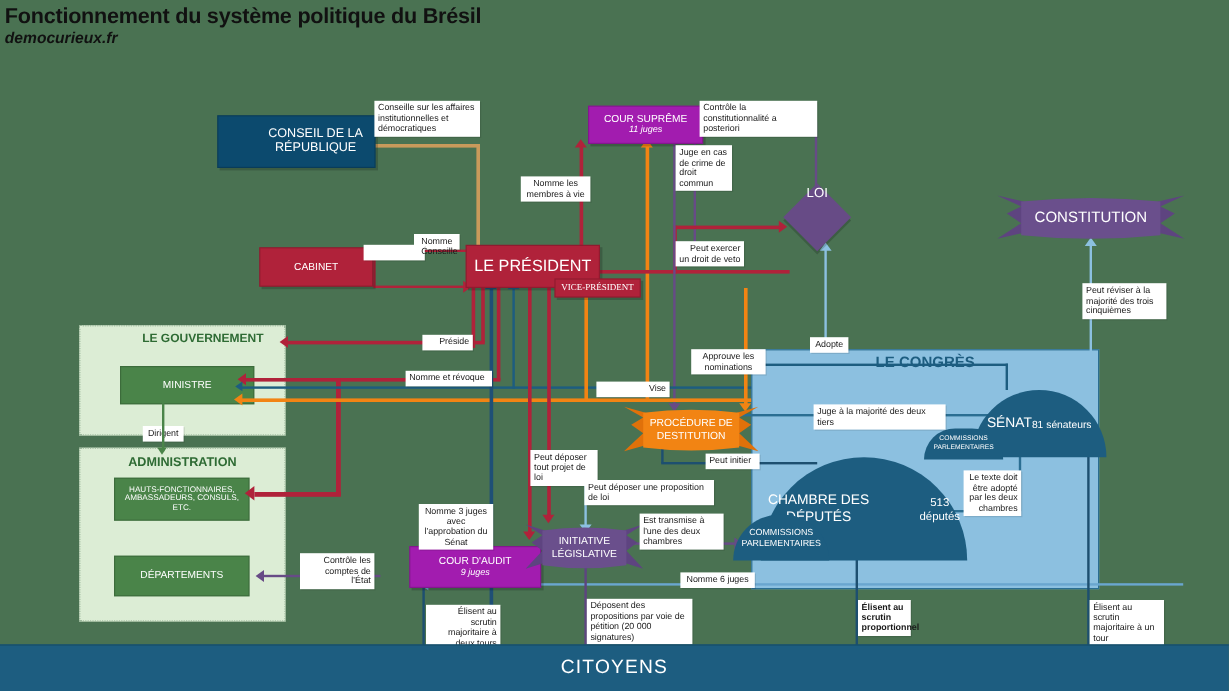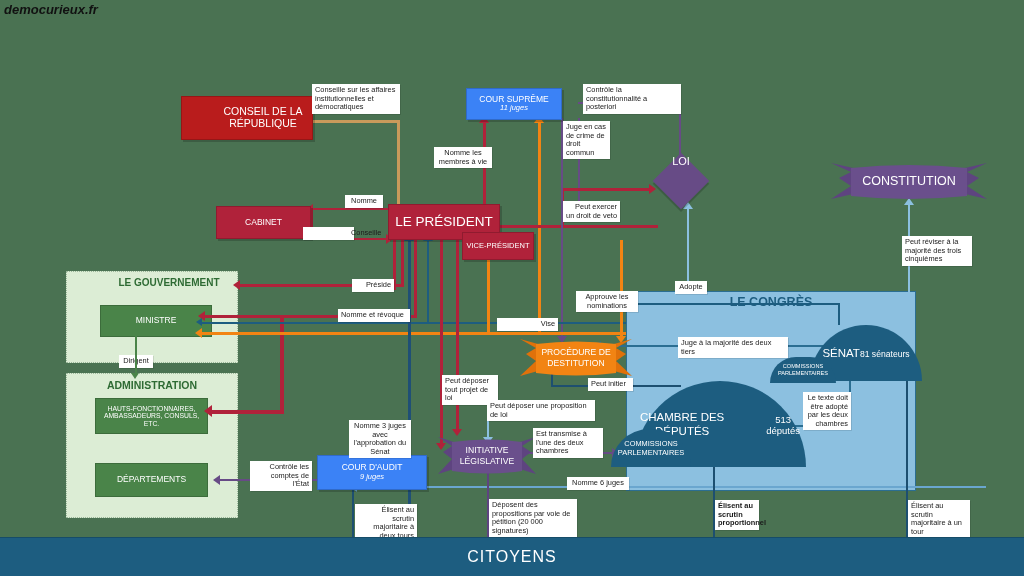--- a/index.html
+++ b/index.html
@@ -28,22 +28,22 @@
         align-items:center;justify-content:center;color:#fff;text-align:center;
         z-index:30;}
   .node .nt{line-height:1.12;}
   .node .ns{font-style:italic;line-height:1.15;}
 
   .rect{border:1px solid rgba(0,0,0,.18);}
   .shadow{box-shadow:2px 2px 0 rgba(0,0,0,.18);}
 
   
   .c-red{background:#b0223a;}
-  .c-tan{background:#b91c1c;padding-left:32px;}
-  .c-purple{background:#3b82f6;}
+  .c-tan{background:#0c4a6e;padding-left:32px;}
+  .c-purple{background:#a21caf;margin-left:24px;}
   .c-green-dark{background:#4a8449;}
 
   
   .panel{position:absolute;box-sizing:border-box;z-index:10;}
   .panel-green{background:#dcedd5;border:1px dotted #9ab79a;}
   .panel-blue{background:#8cc0e0;border:1px solid #2b6e92;}
   .panel-title{position:absolute;width:100%;text-align:center;font-weight:bold;}
 
   
   .ln{position:absolute;z-index:20;}
@@ -80,20 +80,21 @@
   
   .diamond{position:absolute;z-index:34;display:flex;align-items:flex-start;
            justify-content:center;color:#fff;}
 </style>
 </head>
 <body>
 
 <div id="stage">
 
   <div id="title-block">
+    <div id="doc-title">Fonctionnement du système politique du Brésil</div>
     <div id="doc-subtitle">democurieux.fr</div>
   </div>
 
   <div class="panel panel-blue" style="left:626px;top:291px;width:290px;height:200px;"></div>
   <div class="panel-title" style="position:absolute;left:626px;top:295px;width:290px;font-size:12.5px;color:#1d5d80;z-index:33;">LE CONGRÈS</div>
 
   <div class="panel panel-green" style="left:66px;top:271px;width:172px;height:92px;"></div>
   <div class="panel-title" style="position:absolute;left:83px;top:277px;width:172px;font-size:10px;color:#2e6b34;z-index:14;">LE GOUVERNEMENT</div>
 
   <div class="panel panel-green" style="left:66px;top:373px;width:172px;height:145px;"></div>
@@ -237,21 +238,21 @@
   </div>
 
   <div class="node rect shadow c-red" style="left:216px;top:206px;width:95px;height:33px;font-size:8.5px;">
     <span class="nt">CABINET</span>
   </div>
 
   <div class="node rect shadow c-red" style="left:388px;top:204px;width:112px;height:36px;font-size:13.5px;">
     <span class="nt">LE PRÉSIDENT</span>
   </div>
 
-  <div class="node rect shadow c-red" style="left:462px;top:232px;width:72px;height:28px;font-size:7.5px;z-index:36;">
+  <div class="node rect shadow c-red" style="left:462px;top:232px;width:72px;height:16px;font-size:7.5px;z-index:36;font-family:Liberation Serif, serif;">
     <span class="nt">VICE-PRÉSIDENT</span>
   </div>
 
   <div class="node rect c-green-dark" style="left:100px;top:305px;width:112px;height:32px;font-size:8.5px;z-index:16;">
     <span class="nt">MINISTRE</span>
   </div>
 
   <div class="node rect c-green-dark" style="left:95px;top:398px;width:113px;height:36px;font-size:6.8px;padding:0 3px;z-index:16;line-height:9px;">
     <span class="nt">HAUTS-FONCTIONNAIRES, AMBASSADEURS, CONSULS, ETC.</span>
   </div>
@@ -306,21 +307,21 @@
   <div class="lab" style="left:583px;top:84px;width:98px;">Contrôle la constitutionnalité a posteriori</div>
 
   <div class="lab" style="left:563px;top:121px;width:47px;">Juge en cas de crime de droit commun</div>
 
   <div class="lab c" style="left:434px;top:147px;width:58px;">Nomme les membres à vie</div>
 
   <div class="lab r" style="left:563px;top:201px;width:57px;">Peut exercer un droit de veto</div>
 
   <div class="lab c" style="left:345px;top:195px;width:38px;">Nomme</div>
 
-  <div class="lab" style="left:303px;top:227px;width:41px;padding-left:48px;">Conseille</div>
+  <div class="lab" style="left:303px;top:204px;width:41px;padding-left:48px;">Conseille</div>
 
   <div class="lab r" style="left:352px;top:279px;width:42px;">Préside</div>
 
   <div class="lab" style="left:338px;top:309px;width:72px;">Nomme et révoque</div>
 
   <div class="lab c" style="left:119px;top:355px;width:34px;z-index:18;">Dirigent</div>
 
   <div class="lab c" style="left:675px;top:281px;width:32px;">Adopte</div>
 
   <div class="lab c" style="left:576px;top:291px;width:62px;">Approuve les nominations</div>

